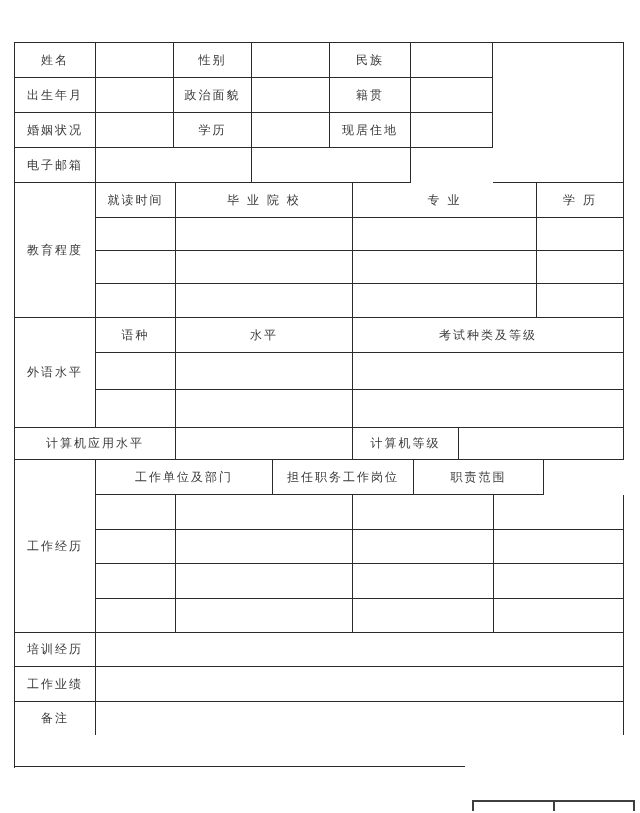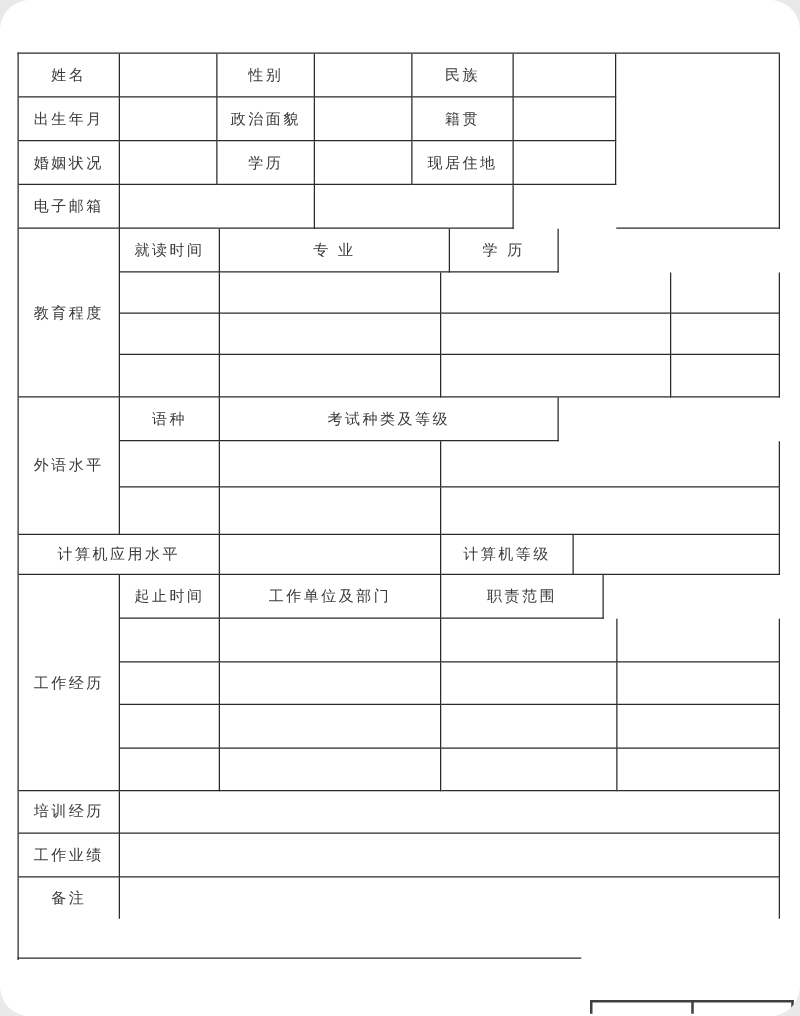--- a/index.html
+++ b/index.html
@@ -3,21 +3,21 @@
 <meta charset="utf-8">
 <style>
   :root{
     --bc:#2b2b2b;
     --tc:#3a3a3a;
   }
   html,body{margin:0;padding:0;background:#e9e9e9;}
   #canvas{
     position:relative;width:640px;height:813px;background:#ffffff;
     font-family:"DejaVu Sans",sans-serif;color:var(--tc);
-    font-size:12px;letter-spacing:2px;overflow:hidden;border-radius:24px;
+    font-size:12px;letter-spacing:2px;overflow:hidden;
   }
   #main-table{
     position:absolute;left:14px;top:42px;width:610px;height:726px;
     border-left:1px solid var(--bc);border-top:1px solid var(--bc);
     box-sizing:border-box;
   }
   .r{display:flex;}
   .col{display:flex;flex-direction:column;}
   .c{
     box-sizing:border-box;
@@ -86,20 +86,21 @@
         </div>
       </div>
       <div class="c w131 h140"></div>
     </div>
 
     <div class="r">
       <div class="c w81 h135">教育程度</div>
       <div class="col w528">
         <div class="r h35">
           <div class="c w80">就读时间</div>
+          <div class="c w177">毕 业 院 校</div>
           <div class="c w184">专 业</div>
           <div class="c w87">学 历</div>
         </div>
         <div class="r h33">
           <div class="c w80"></div>
           <div class="c w177"></div>
           <div class="c w184"></div>
           <div class="c w87"></div>
         </div>
         <div class="r h33">
@@ -115,20 +116,21 @@
           <div class="c w87"></div>
         </div>
       </div>
     </div>
 
     <div class="r">
       <div class="c w81 h110">外语水平</div>
       <div class="col w528">
         <div class="r h35">
           <div class="c w80">语种</div>
+          <div class="c w177">水平</div>
           <div class="c w271">考试种类及等级</div>
         </div>
         <div class="r h37">
           <div class="c w80"></div>
           <div class="c w177"></div>
           <div class="c w271"></div>
         </div>
         <div class="r h38">
           <div class="c w80"></div>
           <div class="c w177"></div>
@@ -141,22 +143,22 @@
       <div class="c w161">计算机应用水平</div>
       <div class="c w177"></div>
       <div class="c w106">计算机等级</div>
       <div class="c w165"></div>
     </div>
 
     <div class="r">
       <div class="c w81 h173">工作经历</div>
       <div class="col w528">
         <div class="r h35">
-          <div class="c w80">起止时间</div>
           <div class="c w177">工作单位及部门</div>
+          <div class="c w141">担任职务工作岗位</div>
           <div class="c w130">职责范围</div>
         </div>
         <div class="r h35">
           <div class="c w80"></div>
           <div class="c w177"></div>
           <div class="c w141"></div>
           <div class="c w130"></div>
         </div>
         <div class="r h34">
           <div class="c w80"></div>

